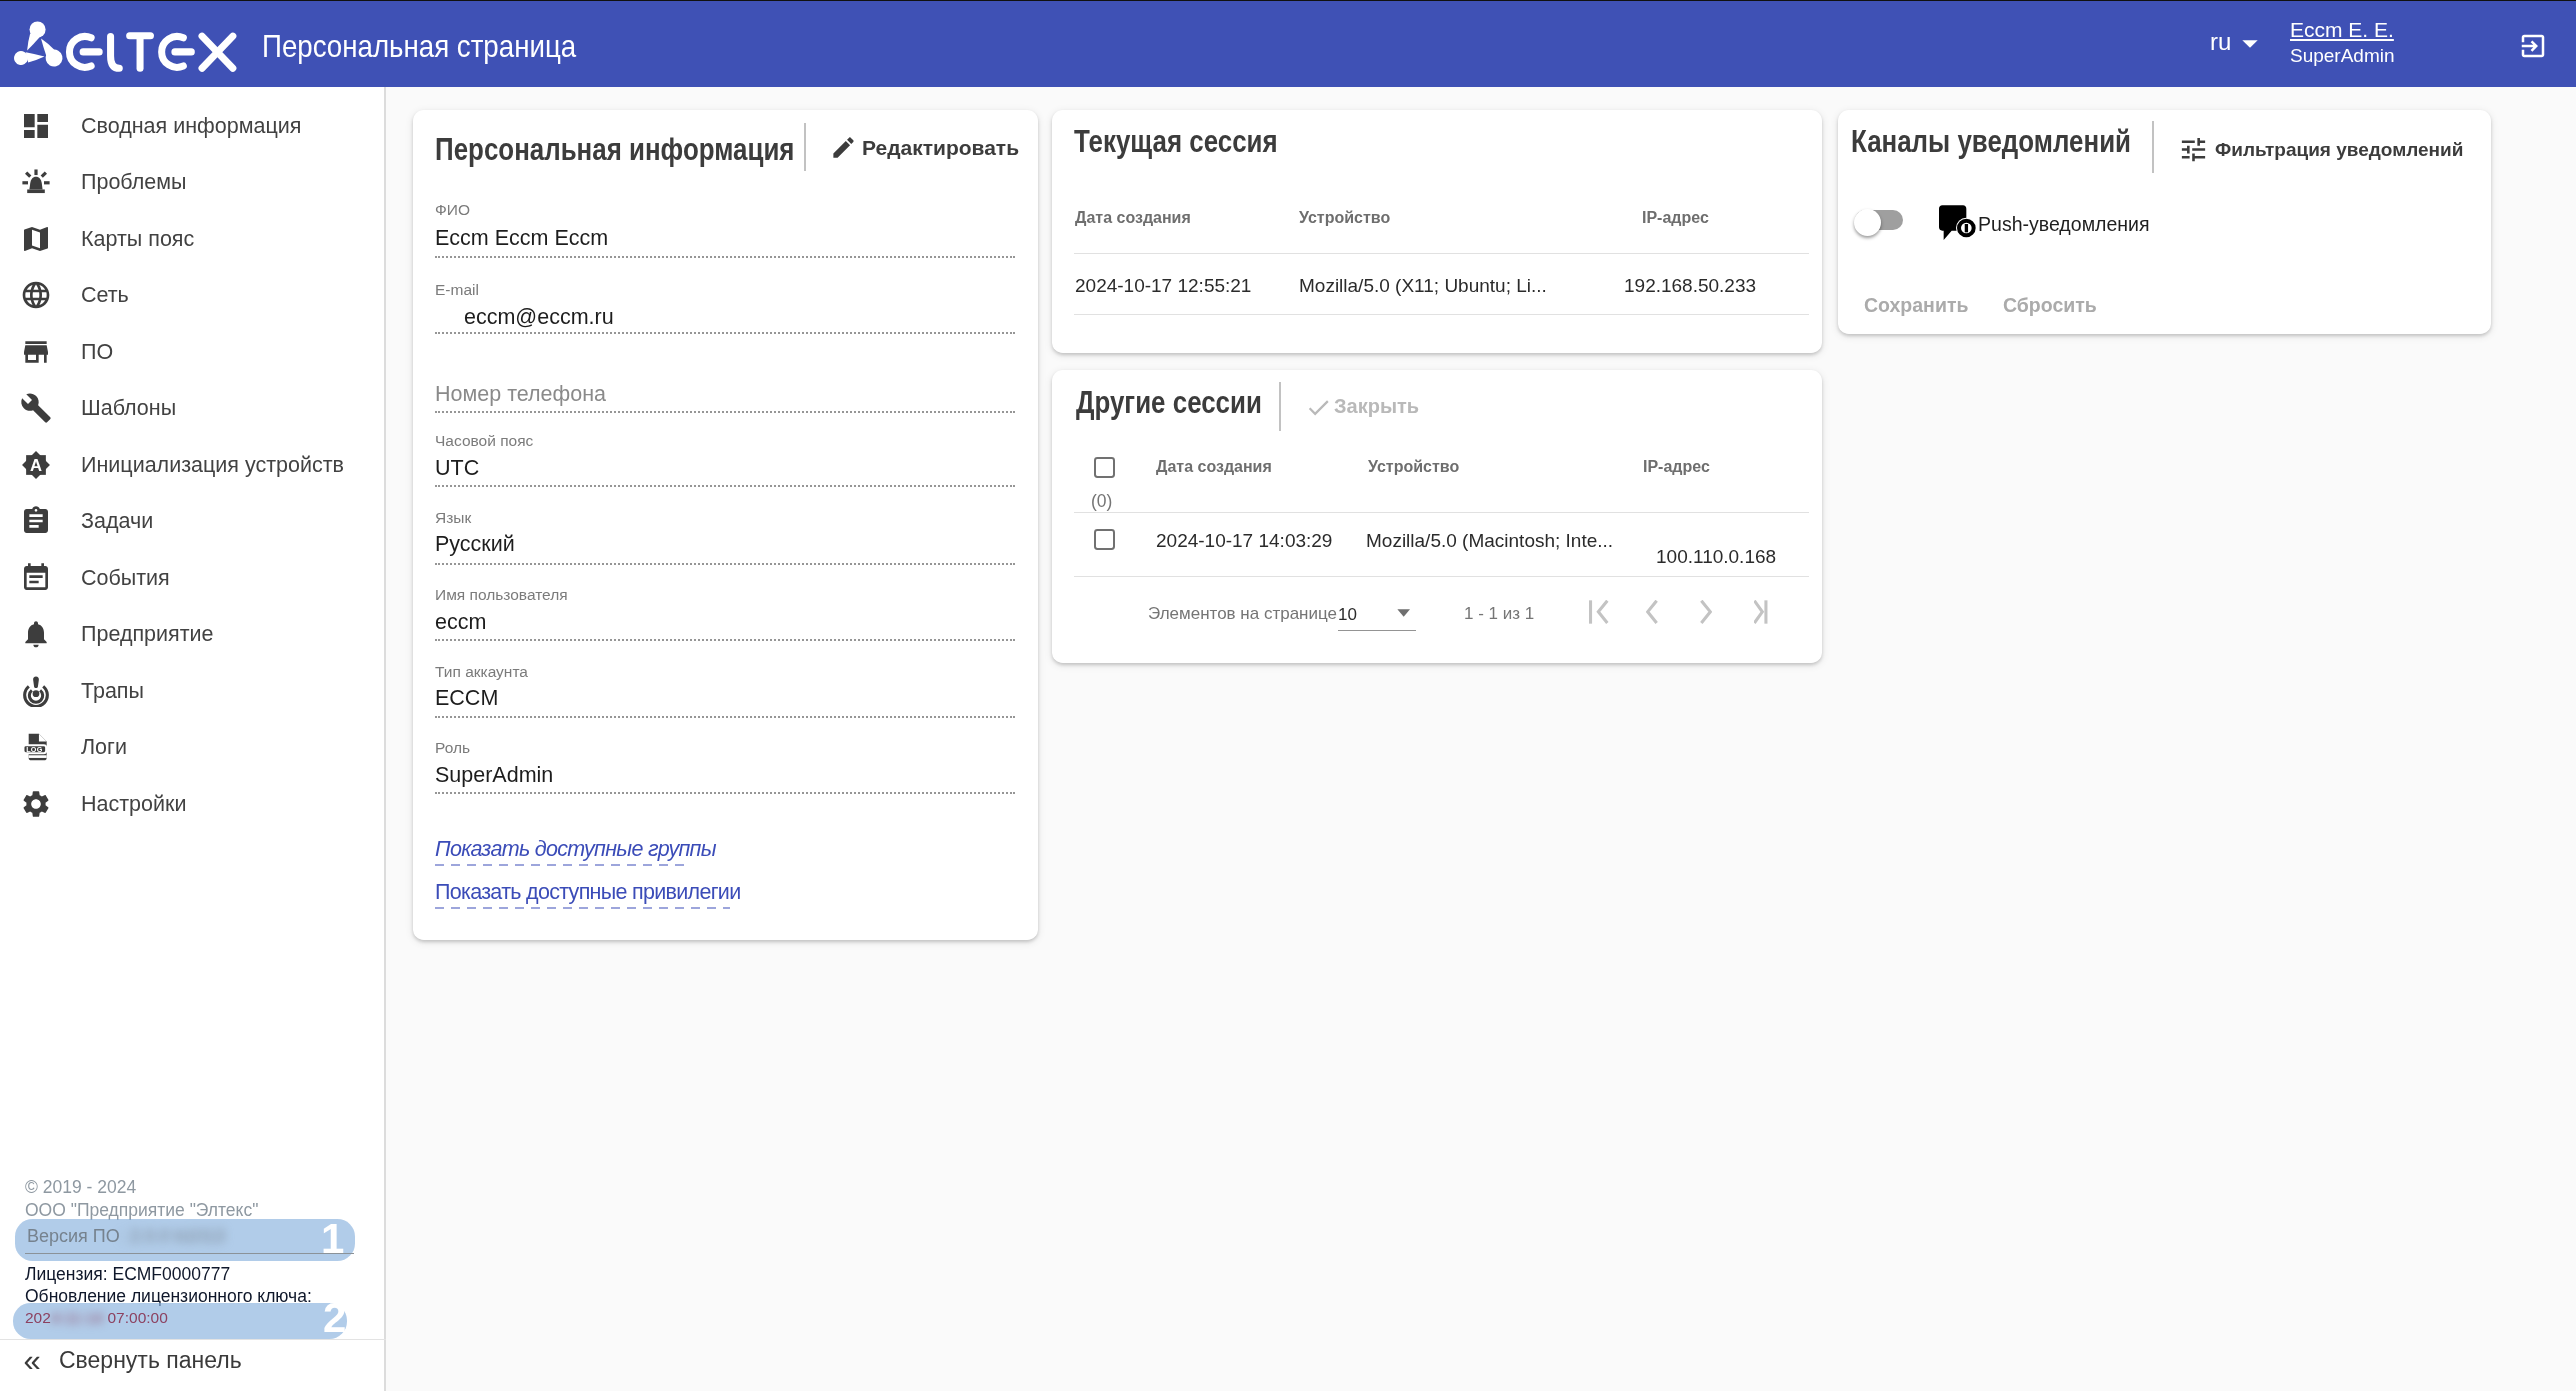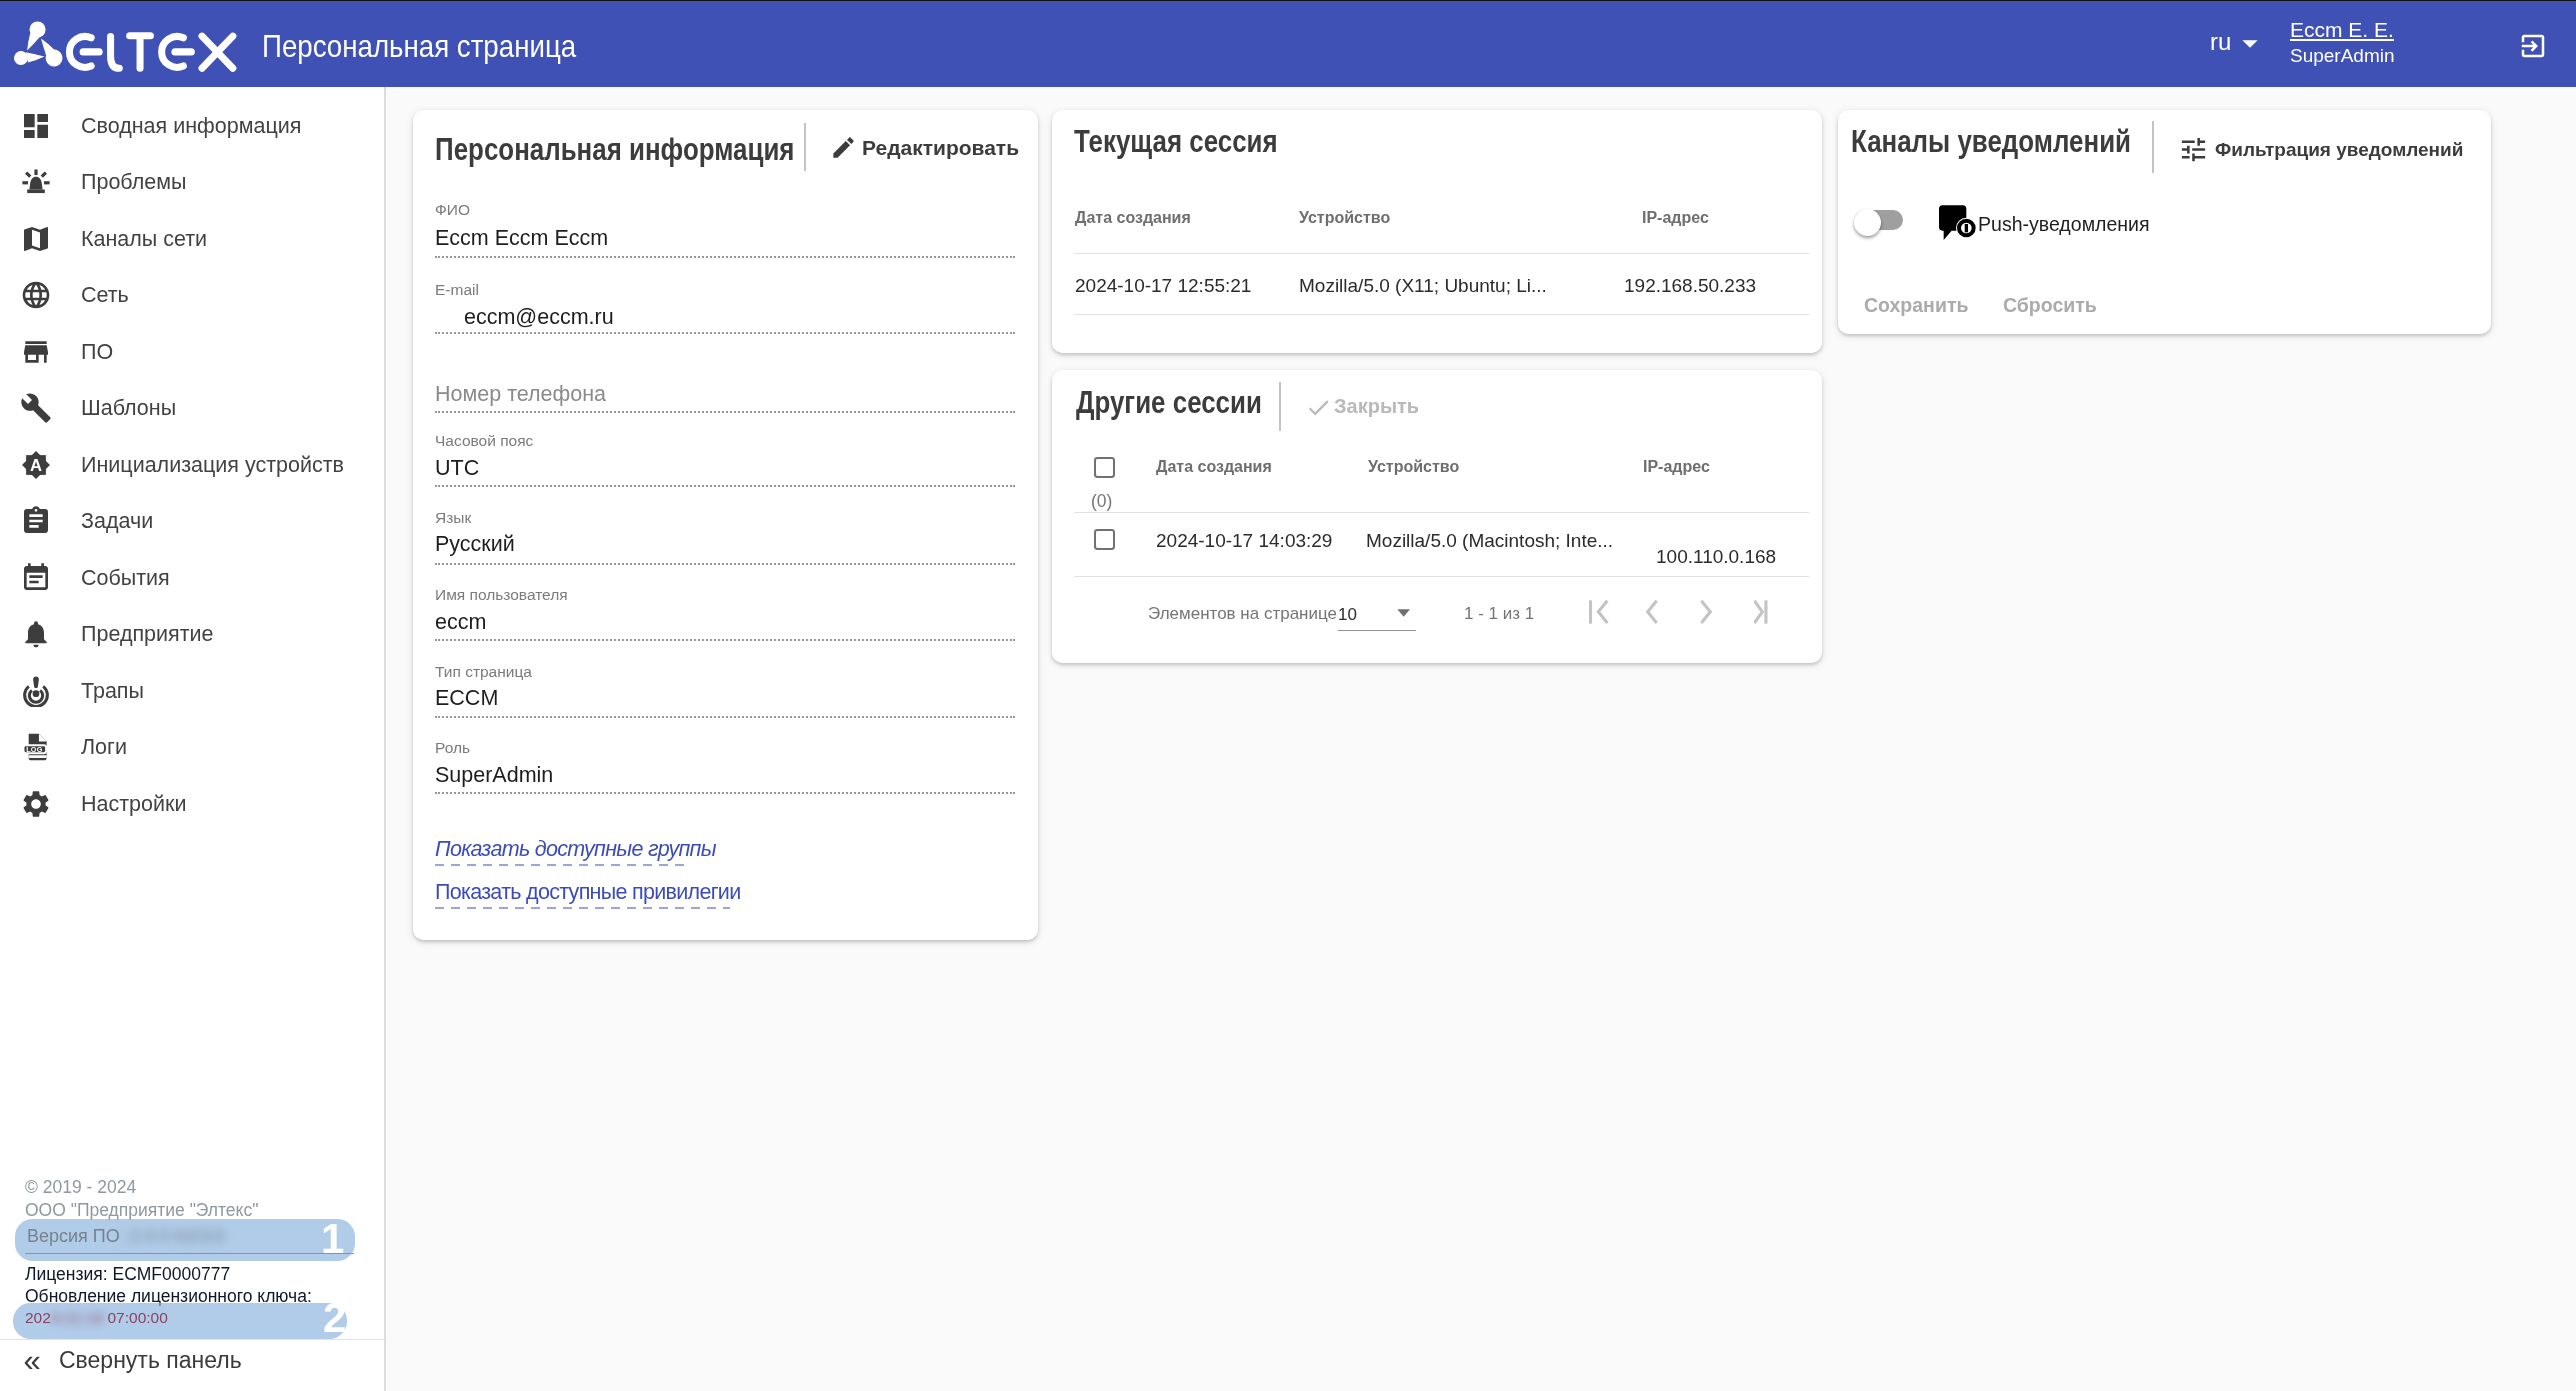--- a/index.html
+++ b/index.html
@@ -87,21 +87,21 @@
           <path d="M12 8.1c-2.4 0-3.9 1.9-4.3 4.7l-.65 4.8h9.9l-.65-4.8C15.9 10 14.4 8.1 12 8.1z"></path>
           <rect x="5.4" y="17.6" width="13.2" height="2.7"></rect>
         </g>
       </svg>
       <div class="t">Проблемы</div>
     </div>
   <div class="mi" style="top:124px;">
       <svg width="32" height="32" viewBox="0 0 24 24" fill="#3d3d3d">
         <path d="M20.5 3l-.16.03L15 5.1 9 3 3.36 4.9c-.21.07-.36.25-.36.48V20.5c0 .28.22.5.5.5l.16-.03L9 18.9l6 2.1 5.64-1.9c.21-.07.36-.25.36-.48V3.5c0-.28-.22-.5-.5-.5zM15 19l-6-2.11V5l6 2.11V19z"></path>
       </svg>
-      <div class="t">Каналы сети</div>
+      <div class="t">Карты пояс</div>
     </div>
   <div class="mi" style="top:180px;">
       <svg width="32" height="32" viewBox="0 0 24 24" fill="#3d3d3d">
         <path d="M11.99 2C6.47 2 2 6.48 2 12s4.47 10 9.99 10C17.52 22 22 17.52 22 12S17.52 2 11.99 2zm6.93 6h-2.95c-.32-1.25-.78-2.45-1.38-3.56 1.84.63 3.37 1.91 4.33 3.56zM12 4.04c.83 1.2 1.48 2.53 1.91 3.96h-3.82c.43-1.43 1.08-2.76 1.91-3.96zM4.26 14C4.1 13.36 4 12.69 4 12s.1-1.36.26-2h3.38c-.08.66-.14 1.32-.14 2s.06 1.34.14 2H4.26zm.82 2h2.95c.32 1.25.78 2.45 1.38 3.56-1.84-.63-3.37-1.9-4.33-3.56zm2.95-8H5.08c.96-1.66 2.49-2.93 4.33-3.56C8.81 5.55 8.35 6.75 8.03 8zM12 19.96c-.83-1.2-1.48-2.53-1.91-3.96h3.82c-.43 1.43-1.08 2.76-1.91 3.96zM14.34 14H9.66c-.09-.66-.16-1.32-.16-2s.07-1.35.16-2h4.68c.09.65.16 1.32.16 2s-.07 1.34-.16 2zm.25 5.56c.6-1.11 1.06-2.31 1.38-3.56h2.95c-.96 1.65-2.49 2.93-4.33 3.56zM16.36 14c.08-.66.14-1.32.14-2s-.06-1.34-.14-2h3.38c.16.64.26 1.31.26 2s-.1 1.36-.26 2h-3.38z"></path>
       </svg>
       <div class="t">Сеть</div>
     </div>
   <div class="mi" style="top:237px;">
       <svg width="32" height="32" viewBox="0 0 24 24" fill="#3d3d3d">
         <path d="M20 4H4v2h16V4zm1 10v-2l-1-5H4l-1 5v2h1v6h10v-6h4v6h2v-6h1zm-9 4H6v-4h6v4z"></path>
@@ -206,21 +206,21 @@
   <div class="dot" style="left:22px; top:375px; width:580px;"></div>
 
   <div class="lab" style="left:22px; top:399px;">Язык</div>
   <div class="val" style="left:22px; top:422px;">Русский</div>
   <div class="dot" style="left:22px; top:453px; width:580px;"></div>
 
   <div class="lab" style="left:22px; top:476px;">Имя пользователя</div>
   <div class="val" style="left:22px; top:500px;">eccm</div>
   <div class="dot" style="left:22px; top:529px; width:580px;"></div>
 
-  <div class="lab" style="left:22px; top:553px;">Тип страница</div>
+  <div class="lab" style="left:22px; top:553px;">Тип аккаунта</div>
   <div class="val" style="left:22px; top:576px;">ECCM</div>
   <div class="dot" style="left:22px; top:606px; width:580px;"></div>
 
   <div class="lab" style="left:22px; top:629px;">Роль</div>
   <div class="val" style="left:22px; top:653px;">SuperAdmin</div>
   <div class="dot" style="left:22px; top:682px; width:580px;"></div>
 
   <div class="abs" style="left:22px; top:726px; font-size:21.5px; font-weight:400; letter-spacing:-0.7px; color:#3b4cb8; line-height:27px;font-style:italic;">Показать доступные группы</div>
   <div class="abs" style="left:22px; top:754px; width:254px; height:2px; background:repeating-linear-gradient(90deg, rgba(59,76,184,.5) 0 9.4px, transparent 9.4px 16px);"></div>
   <div class="abs" style="left:22px; top:769px; font-size:21.5px; font-weight:400; letter-spacing:-0.7px; color:#3b4cb8; line-height:27px;">Показать доступные привилегии</div>

